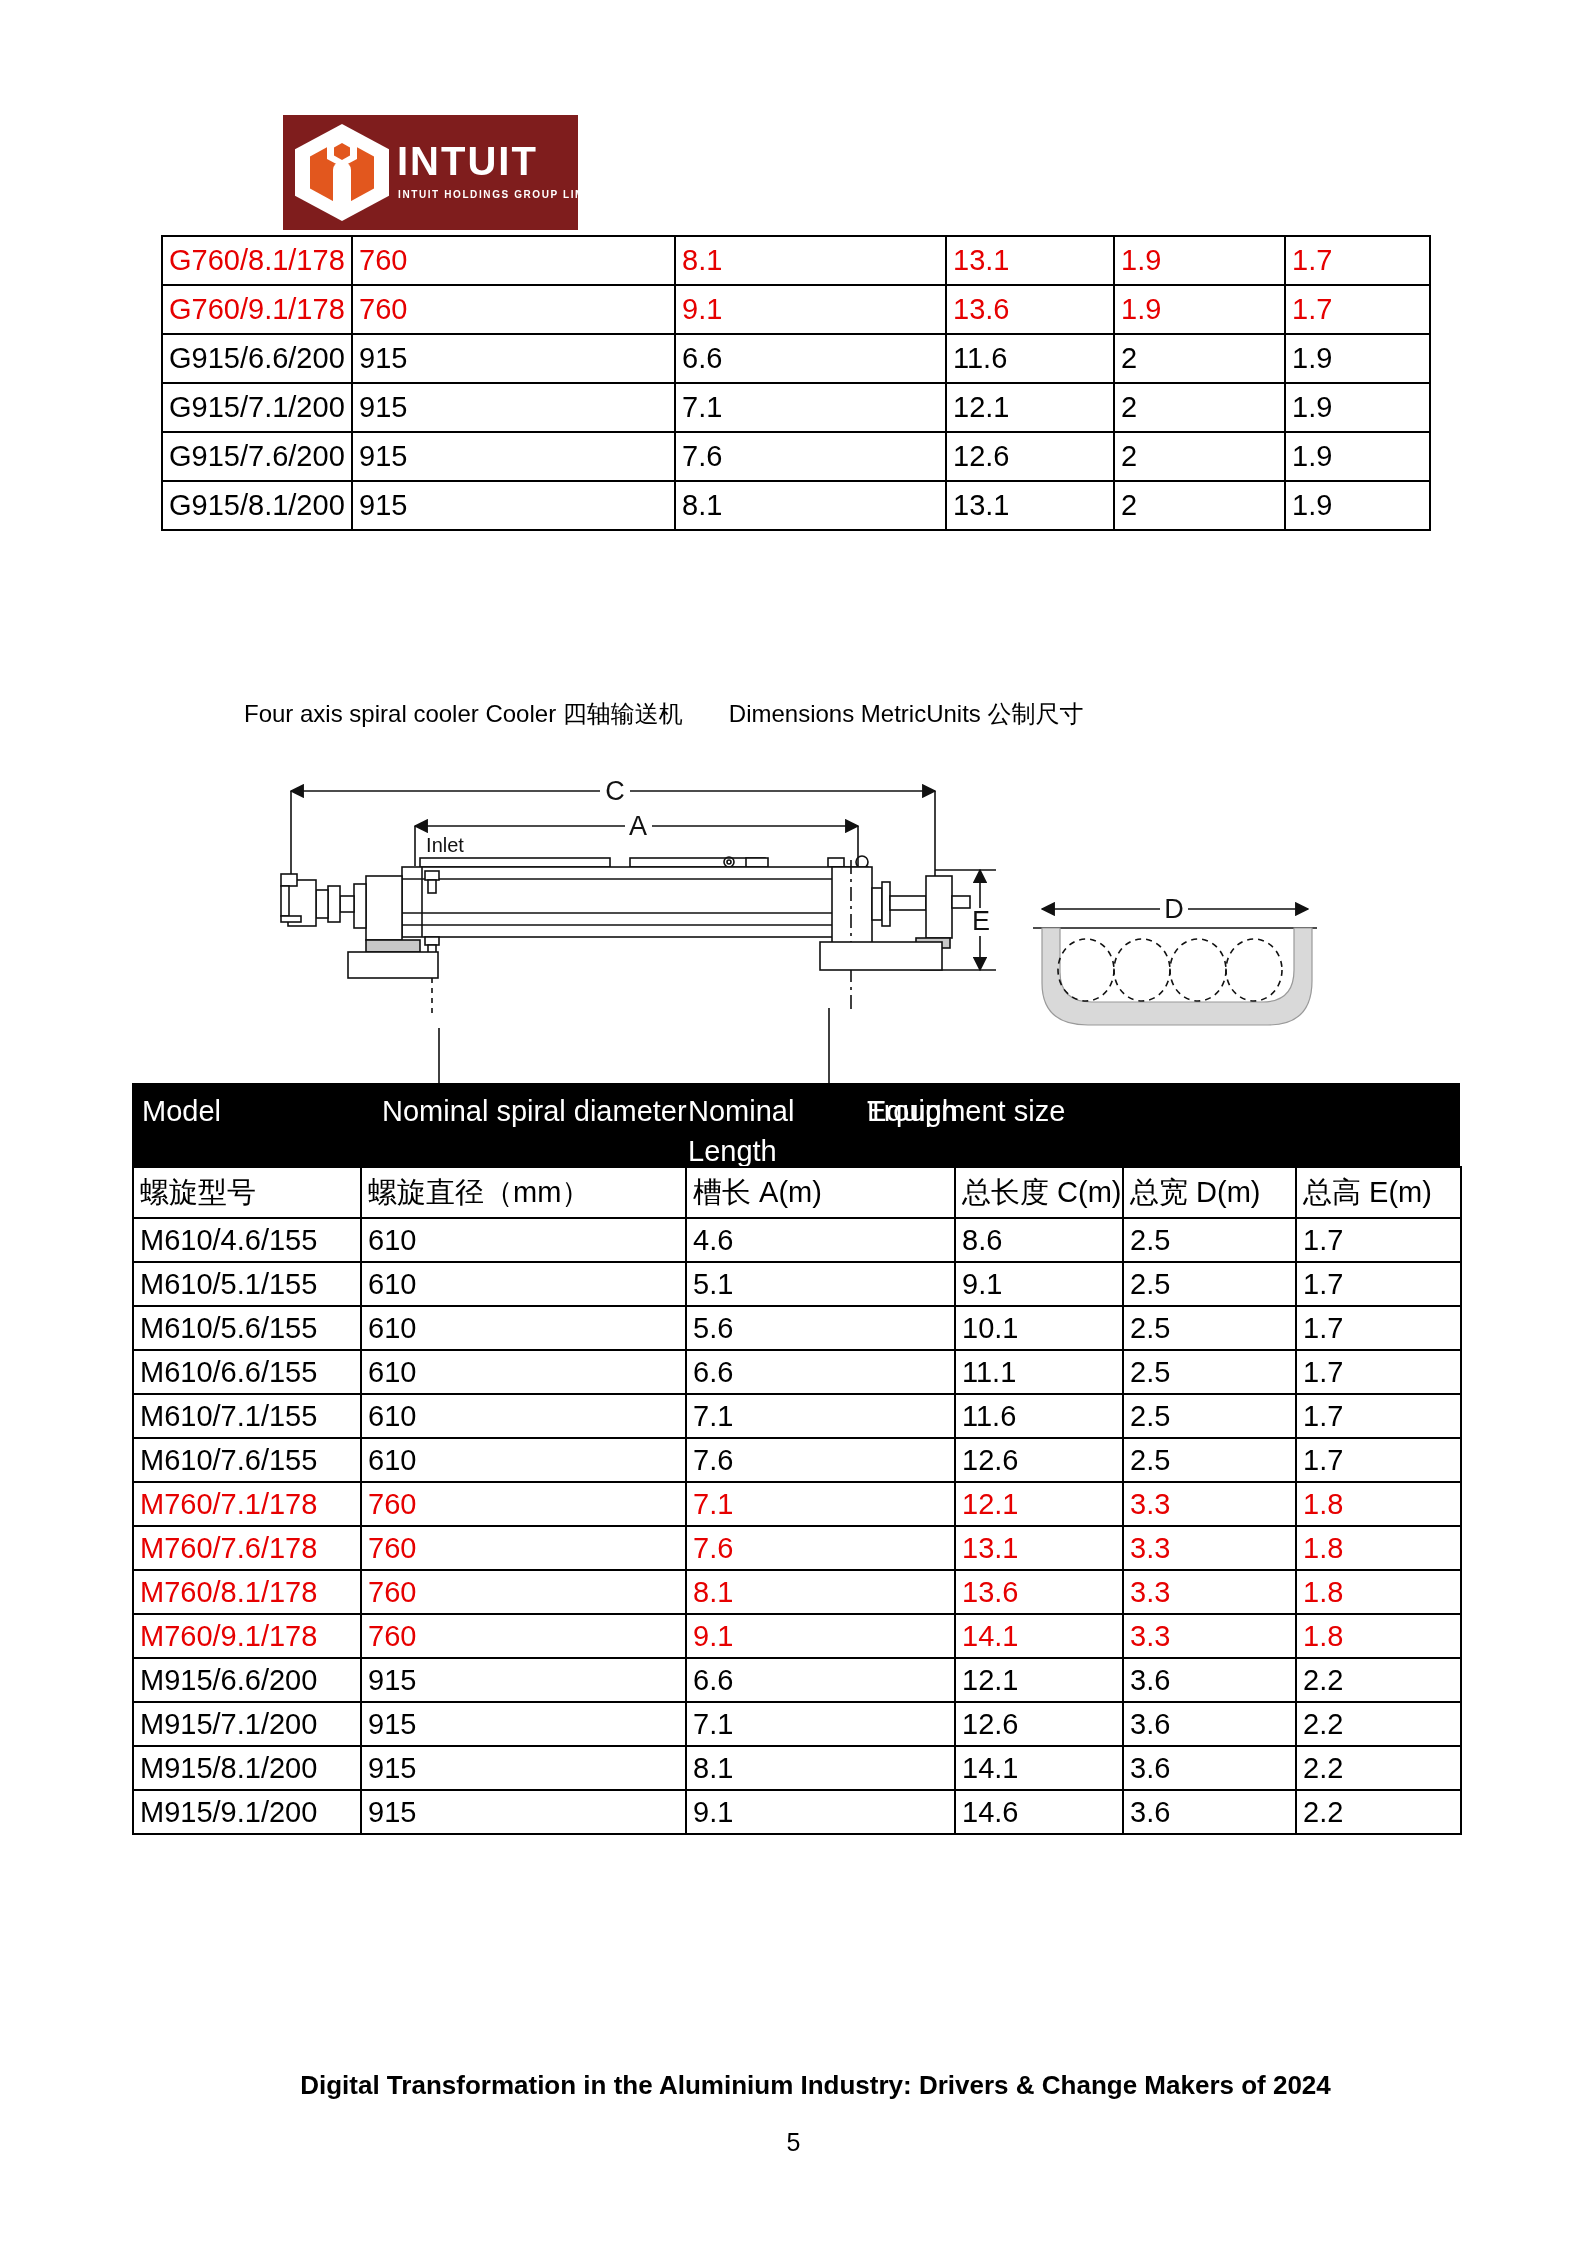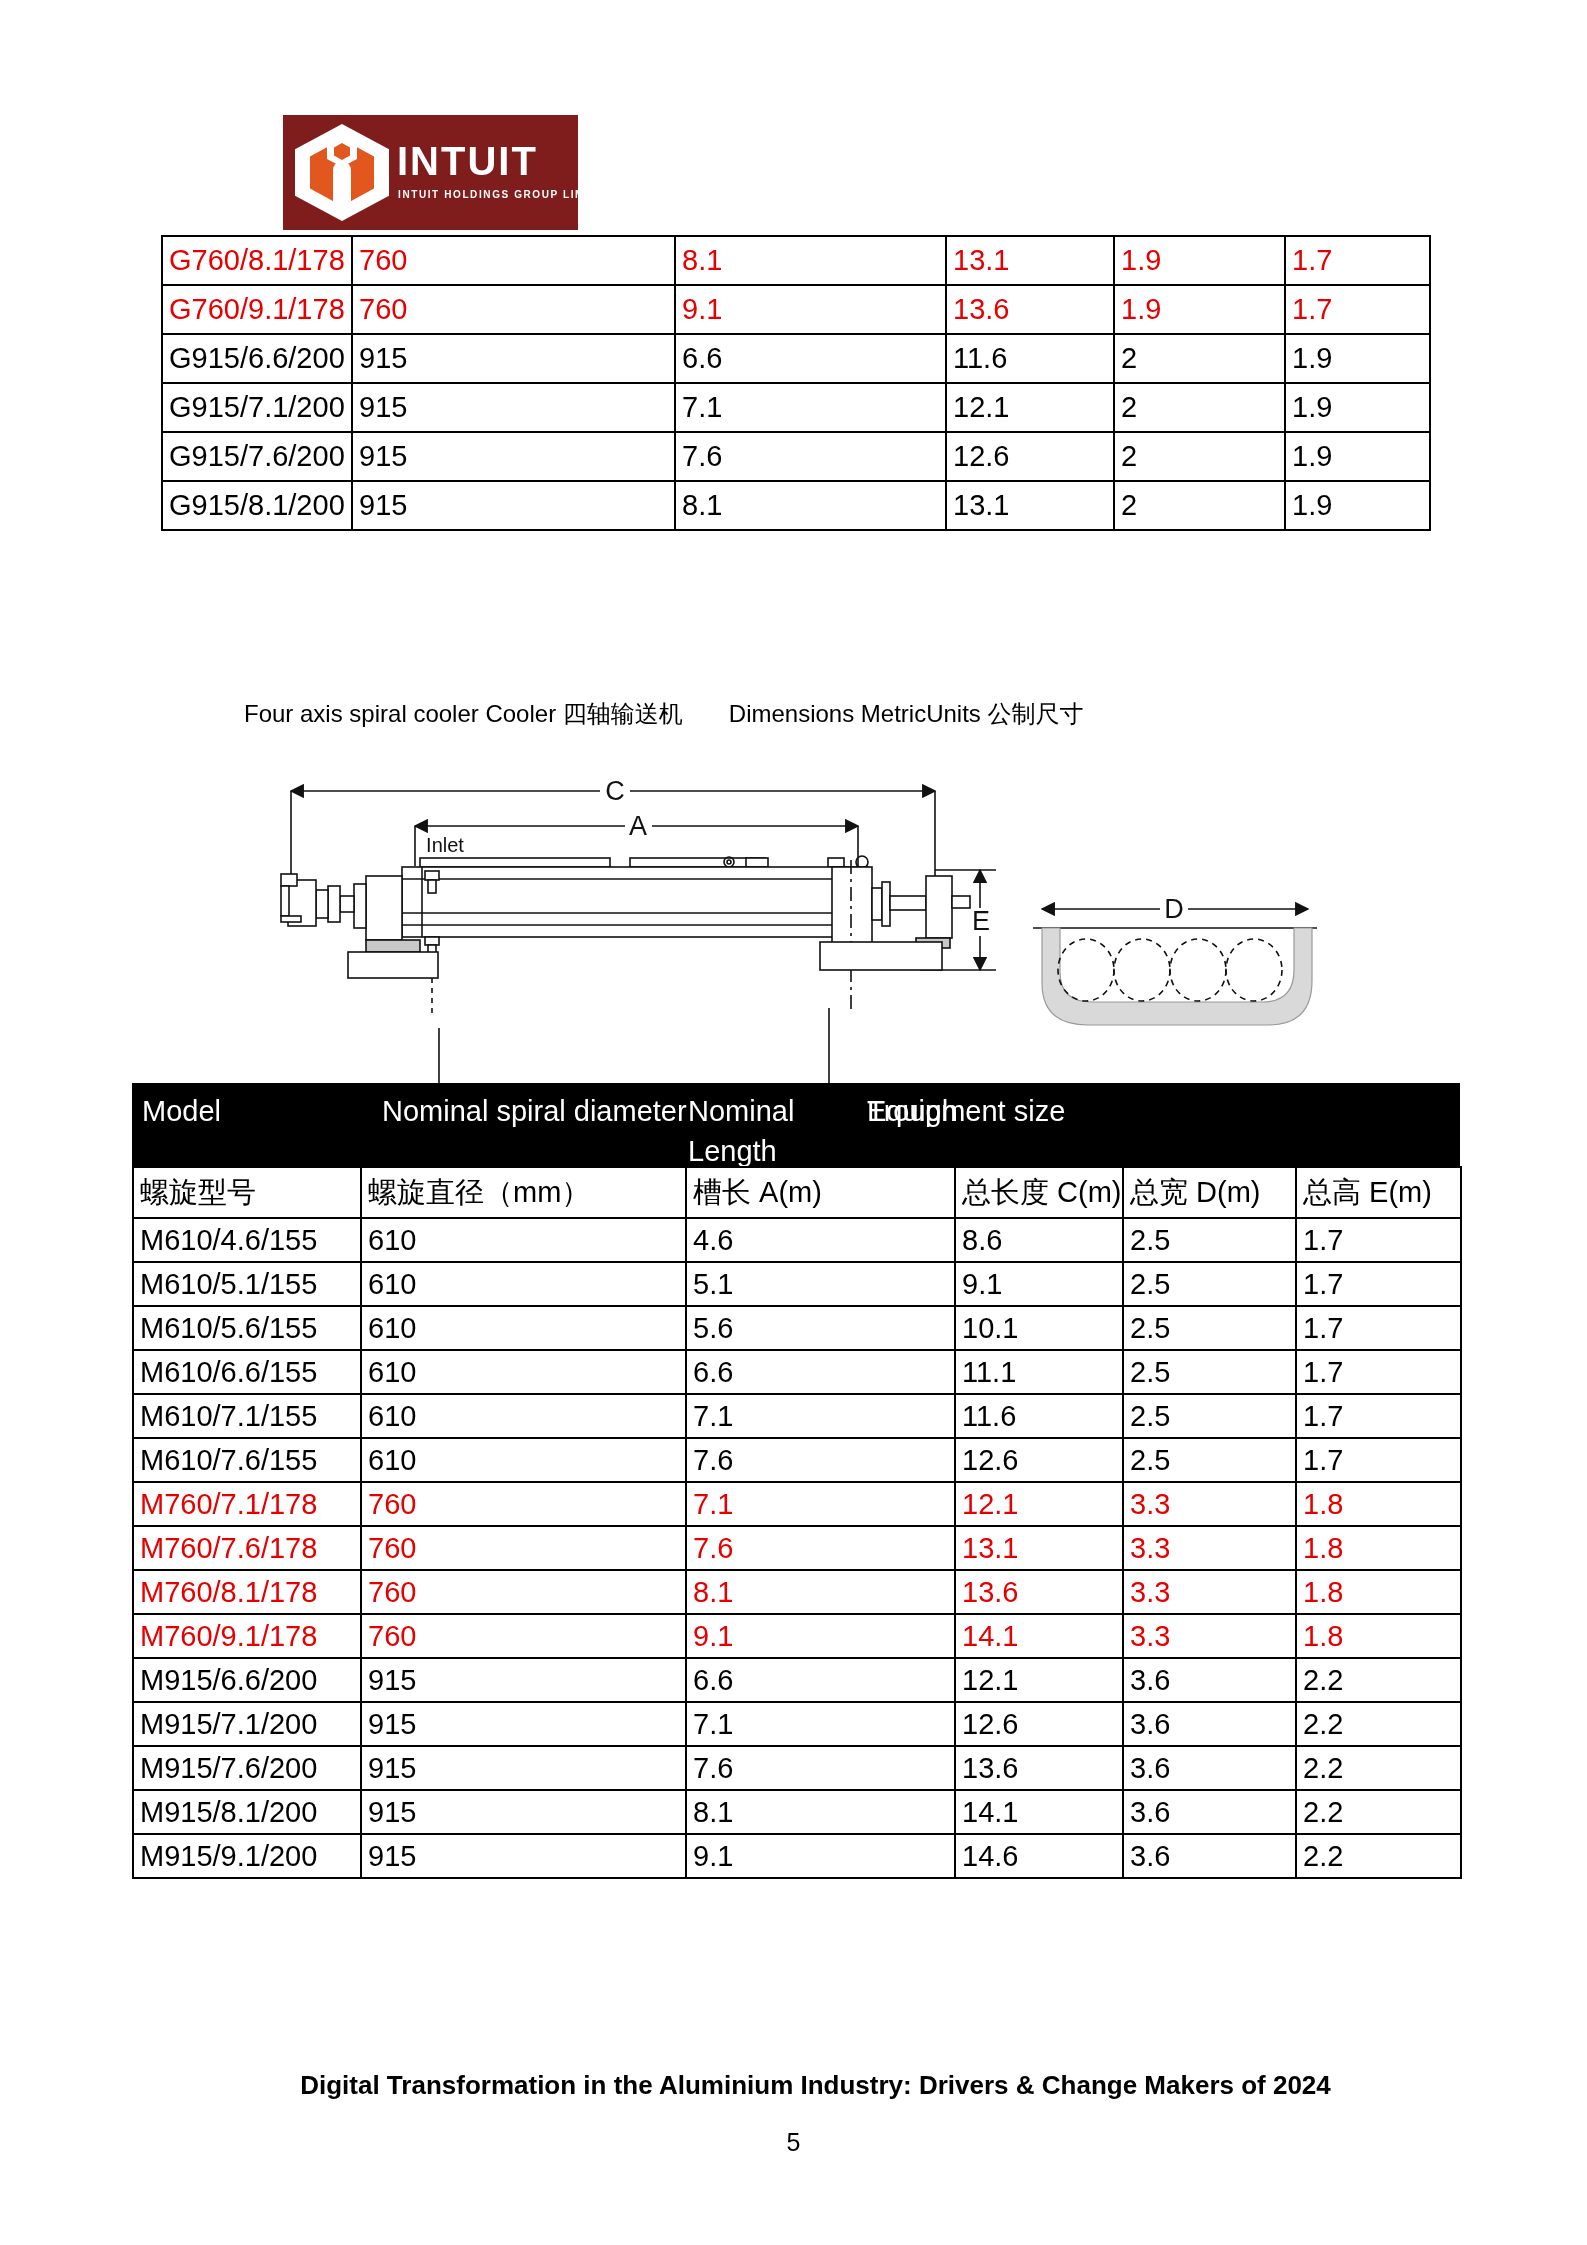--- a/index.html
+++ b/index.html
@@ -339,28 +339,20 @@
       </tr>
       <tr>
         <td>M915/7.1/200</td>
         <td>915</td>
         <td>7.1</td>
         <td>12.6</td>
         <td>3.6</td>
         <td>2.2</td>
       </tr>
       <tr>
-        <td>M915/7.6/200</td>
-        <td>915</td>
-        <td>7.6</td>
-        <td>13.6</td>
-        <td>3.6</td>
-        <td>2.2</td>
-      </tr>
-      <tr>
         <td>M915/8.1/200</td>
         <td>915</td>
         <td>8.1</td>
         <td>14.1</td>
         <td>3.6</td>
         <td>2.2</td>
       </tr>
       <tr>
         <td>M915/9.1/200</td>
         <td>915</td>

